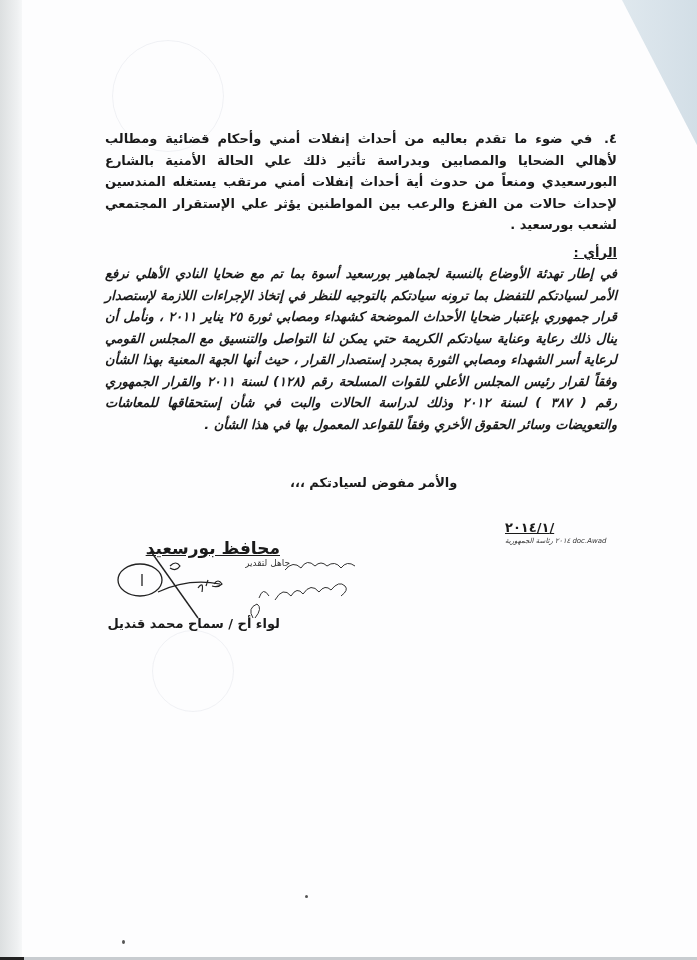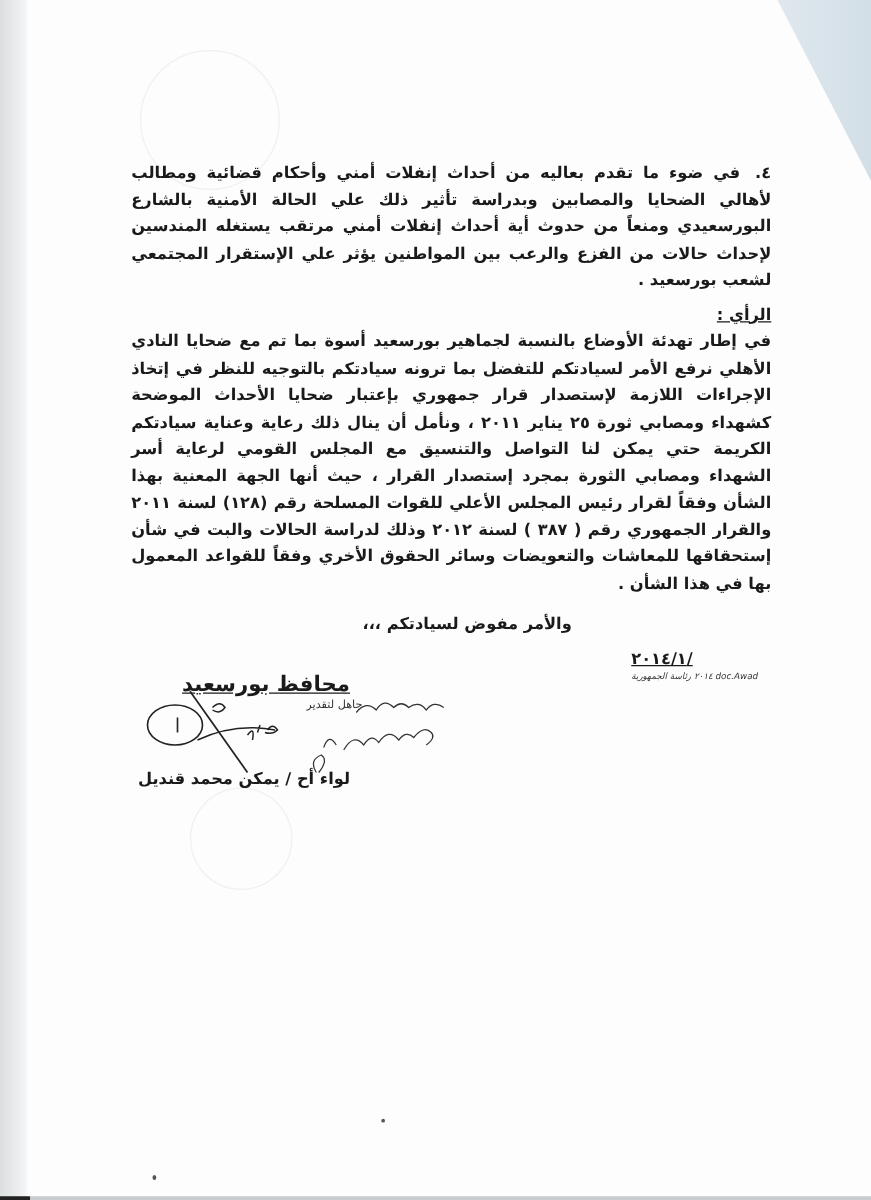--- a/index.html
+++ b/index.html
@@ -33,23 +33,23 @@
       direction: rtl; text-align: justify;
       font-size: 13px; line-height: 21.5px;
       font-weight: bold;
     }
     .para { margin: 0; }
     .para-num { margin-left: 4px; }
     .opinion-heading {
       margin-top: 6px; text-decoration: underline; font-weight: bold;
       text-align: right;
     }
-    .opinion-body { margin: 0; text-indent: 0; }
+    .opinion-body { margin: 0; text-indent: 0; font-style: italic; }
     .closing {
-      position: absolute; top: 492px; left: 290px;
+      position: absolute; top: 475px; left: 290px;
       direction: rtl; font-size: 13px; font-weight: bold;
     }
     .sig-block {
       position: absolute; top: 538px; left: 110px; width: 170px; height: 100px;
       direction: rtl;
     }
     .sig-title {
       position: absolute; top: 0; right: 0;
       font-size: 17px; font-weight: bold; text-decoration: underline;
     }
@@ -105,21 +105,21 @@
     <span>في ضوء ما تقدم بعاليه من أحداث إنفلات أمني وأحكام قضائية ومطالب لأهالي الضحايا والمصابين وبدراسة تأثير ذلك علي الحالة الأمنية بالشارع البورسعيدي ومنعاً من حدوث أية أحداث إنفلات أمني مرتقب يستغله المندسين لإحداث حالات من الفزع والرعب بين المواطنين يؤثر علي الإستقرار المجتمعي لشعب بورسعيد .</span>
   </p>
   <div class="opinion-heading">الرأي :</div>
   <p class="opinion-body">في إطار تهدئة الأوضاع بالنسبة لجماهير بورسعيد أسوة بما تم مع ضحايا النادي الأهلي نرفع الأمر لسيادتكم للتفضل بما ترونه سيادتكم بالتوجيه للنظر في إتخاذ الإجراءات اللازمة لإستصدار قرار جمهوري بإعتبار ضحايا الأحداث الموضحة كشهداء ومصابي ثورة ٢٥ يناير ٢٠١١ ، ونأمل أن ينال ذلك رعاية وعناية سيادتكم الكريمة حتي يمكن لنا التواصل والتنسيق مع المجلس القومي لرعاية أسر الشهداء ومصابي الثورة بمجرد إستصدار القرار ، حيث أنها الجهة المعنية بهذا الشأن وفقاً لقرار رئيس المجلس الأعلي للقوات المسلحة رقم (١٢٨) لسنة ٢٠١١ والقرار الجمهوري رقم ( ٣٨٧ ) لسنة ٢٠١٢ وذلك لدراسة الحالات والبت في شأن إستحقاقها للمعاشات والتعويضات وسائر الحقوق الأخري وفقاً للقواعد المعمول بها في هذا الشأن .</p>
 </div>
 
 <div class="closing">والأمر مفوض لسيادتكم ،،،</div>
 
 <div class="sig-block">
   <div class="sig-title">محافظ بورسعيد</div>
-  <div class="sig-name">لواء أح / يمكن محمد قنديل</div>
+  <div class="sig-name">لواء أح / سماح محمد قنديل</div>
 </div>
 
 <svg class="signature-svg" width="150" height="80" viewBox="0 0 150 80">
   <ellipse cx="30" cy="32" rx="22" ry="16" fill="none" stroke="#222" stroke-width="1.3"></ellipse>
   <line x1="32" y1="26" x2="32" y2="38" stroke="#222" stroke-width="1.3"></line>
   <path d="M42 5 L88 70" stroke="#222" stroke-width="1.4" fill="none"></path>
   <path d="M60 18 q6 -6 10 0 q-4 6 -10 2" stroke="#222" stroke-width="1.2" fill="none"></path>
   <path d="M48 44 q30 -14 62 -8 M88 40 q6 -8 4 4 M96 38 l2 -6 M104 36 q4 -6 8 0 q-4 4 -10 2" stroke="#222" stroke-width="1.2" fill="none"></path>
 </svg>
 

